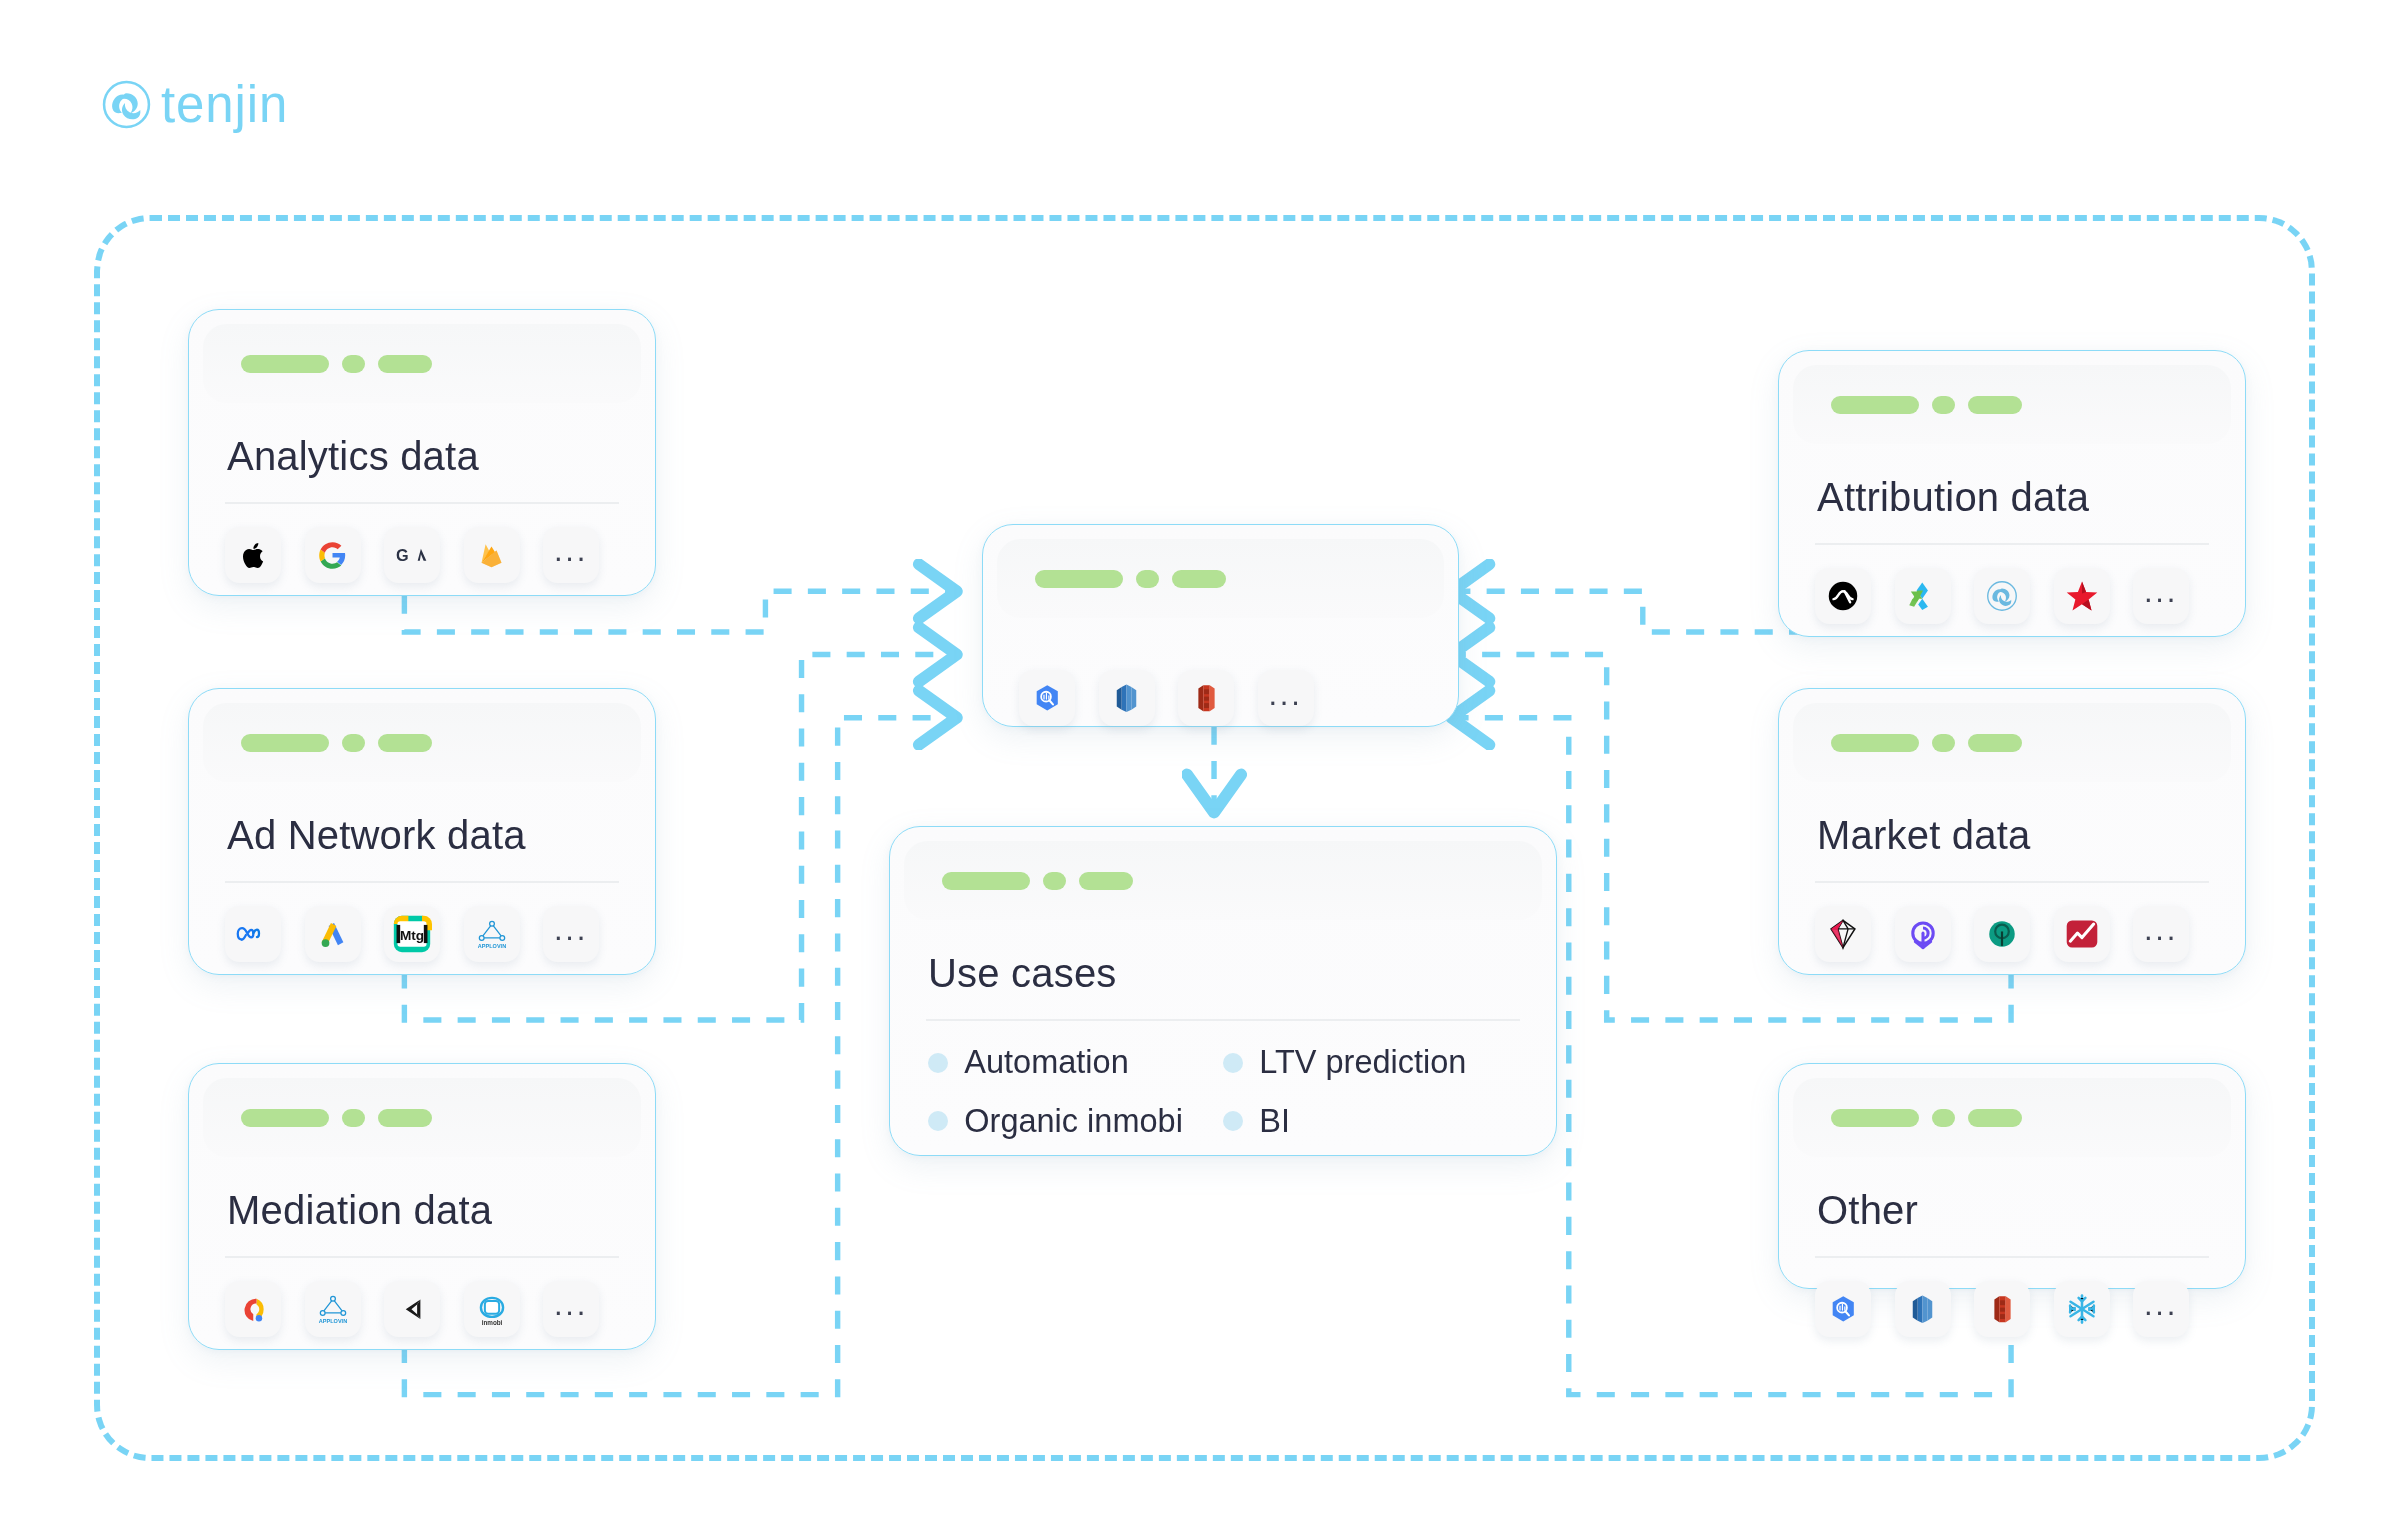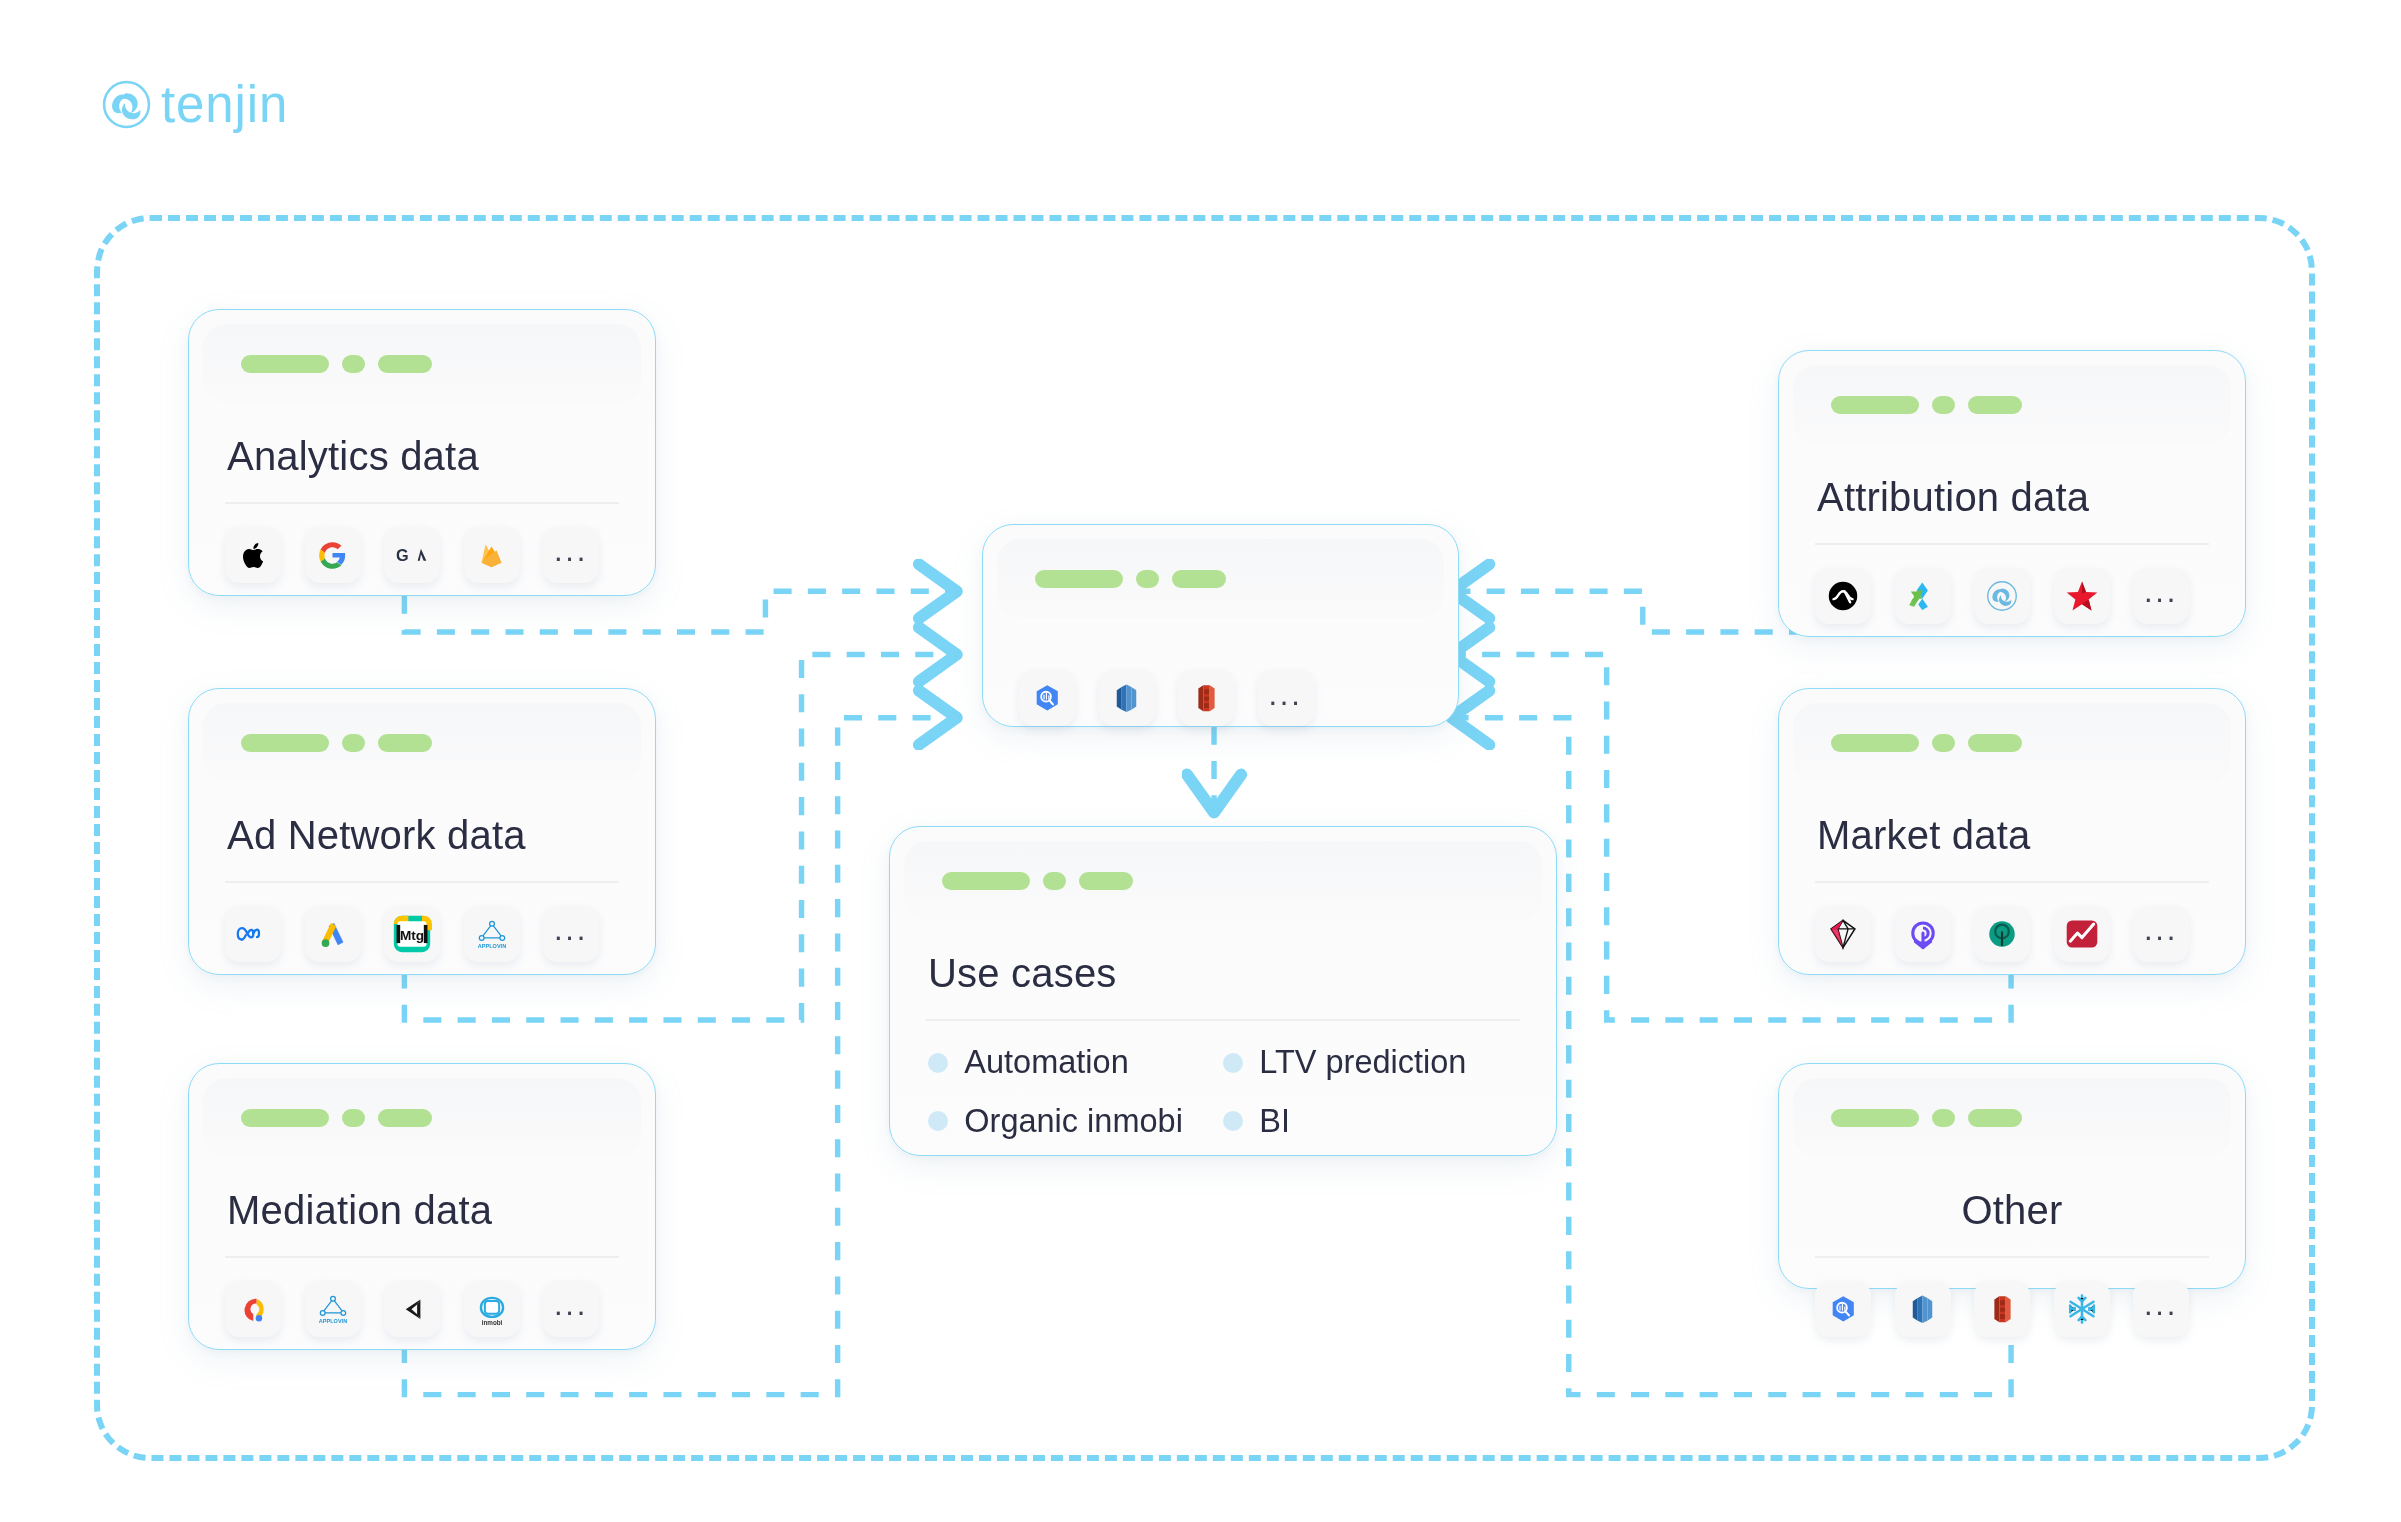--- a/index.html
+++ b/index.html
@@ -344,21 +344,21 @@
             <rect x="3" y="5" width="34" height="30" rx="6" fill="#C32139"></rect>
             <path d="M7 28 L15 19 L20 24 L33 9" fill="none" stroke="#fff" stroke-width="3.4" stroke-linecap="round" stroke-linejoin="round"></path>
           </svg>
       </div>
       <div class="icon-tile">
         <span class="ellipsis">...</span>
       </div>
     </div>
   </div>
 
-  <div class="card" style="left:1778px; top:1063px; width:468px; height:226px;text-align:center;">
+  <div class="card" style="left:1778px; top:1063px; width:468px; height:226px;">
     <div class="card-head">
       <span class="pill w1"></span>
       <span class="pill w2"></span>
       <span class="pill w3"></span>
     </div>
     <div class="card-title">Other</div>
     <div class="card-divider"></div>
     <div class="icon-row">
       <div class="icon-tile">
         <svg width="32.5" height="32.5" viewBox="0 0 40 40">

